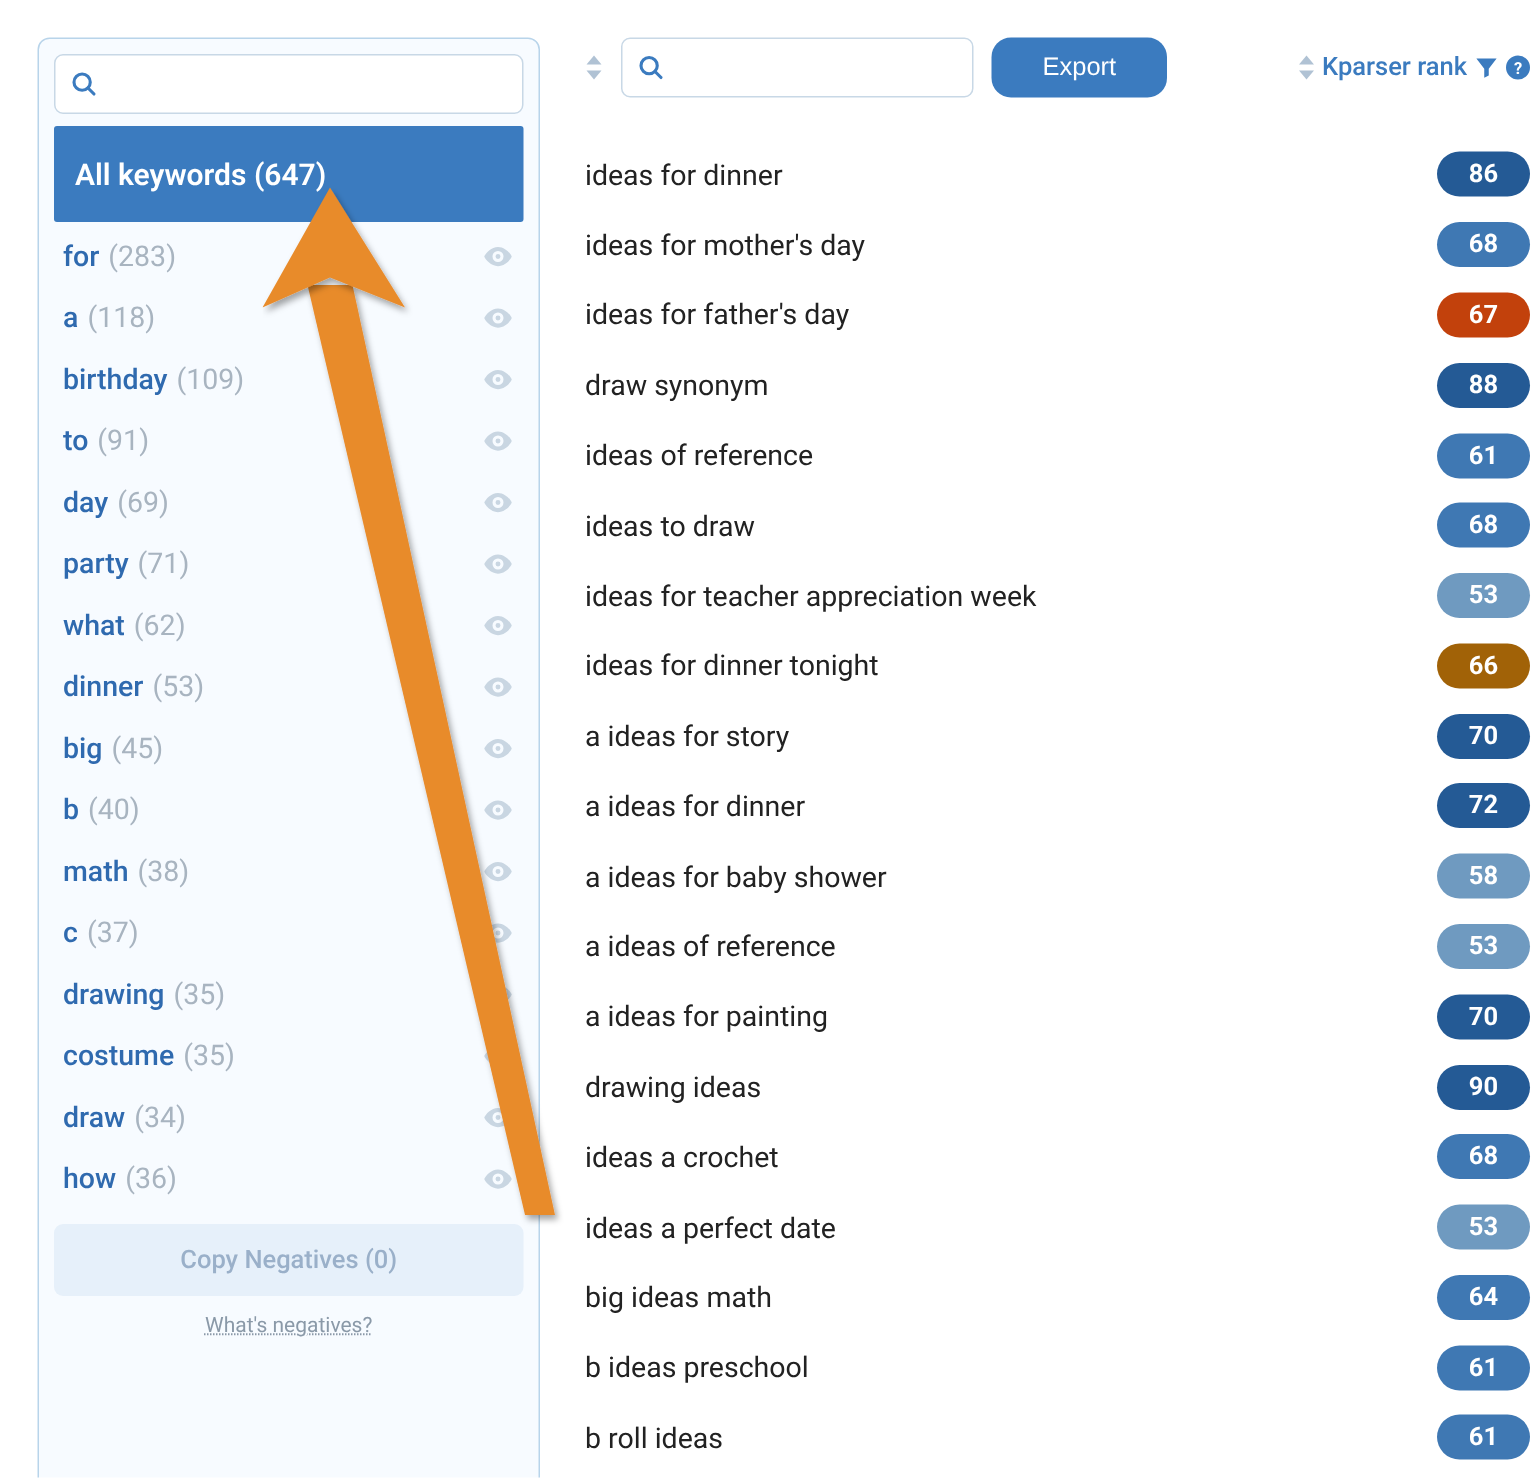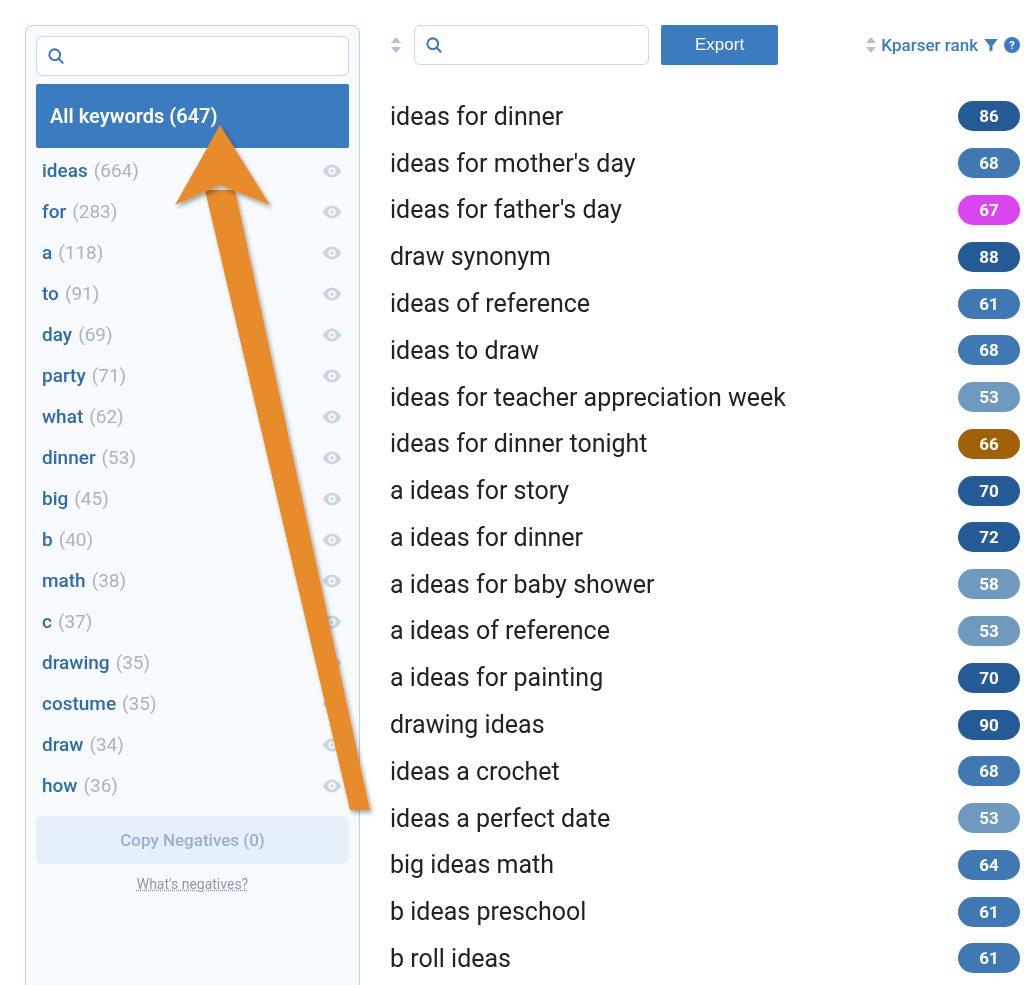--- a/index.html
+++ b/index.html
@@ -140,21 +140,21 @@
     padding: 0 12px 0 38px;
     font-size: 16px;
     outline: none;
   }
   .export-btn {
     height: 40px;
     padding: 0 34px;
     background: #3b7bbf;
     color: #fff;
     border: none;
-    border-radius: 2px;
+    border-radius: 13px;
     font-size: 17px;
     font-weight: 500;
     cursor: pointer;
   }
   .rank-header {
     margin-left: auto;
     display: flex;
     align-items: center;
     gap: 4px;
     color: #3b7bbf;
@@ -175,21 +175,21 @@
     justify-content: center;
   }
 
   .results { display: flex; flex-direction: column; }
   .result-row {
     display: flex;
     align-items: center;
     padding: 8.4px 0;
   }
   .result-text {
-    font-size: 25px;
+    font-size: 19px;
     color: #222;
   }
   .rank-pill {
     margin-left: auto;
     min-width: 62px;
     height: 30px;
     border-radius: 15px;
     color: #fff;
     font-weight: 700;
     font-size: 17px;
@@ -224,40 +224,40 @@
       <input type="text" placeholder="" style="">
     </div>
 
     <div class="sidebar-header">
       <span>All keywords</span>
       <span> (647)</span>
     </div>
 
     <div class="sidebar-list" id="sidebar-list">
         <div class="sidebar-item">
-          <span class="kw">ideas</span>
-          <span class="cnt">(664)</span>
-          <span class="eye-icon">
-            <svg width="22" height="22" viewBox="0 0 24 24" fill="currentColor">
-              <path d="M12 5c-5 0-9 4.5-10 7 1 2.5 5 7 10 7s9-4.5 10-7c-1-2.5-5-7-10-7zm0 11a4 4 0 110-8 4 4 0 010 8zm0-2.2a1.8 1.8 0 100-3.6 1.8 1.8 0 000 3.6z"></path>
-            </svg>
-          </span>
-        </div>
-        <div class="sidebar-item">
           <span class="kw">for</span>
           <span class="cnt">(283)</span>
           <span class="eye-icon">
             <svg width="22" height="22" viewBox="0 0 24 24" fill="currentColor">
               <path d="M12 5c-5 0-9 4.5-10 7 1 2.5 5 7 10 7s9-4.5 10-7c-1-2.5-5-7-10-7zm0 11a4 4 0 110-8 4 4 0 010 8zm0-2.2a1.8 1.8 0 100-3.6 1.8 1.8 0 000 3.6z"></path>
             </svg>
           </span>
         </div>
         <div class="sidebar-item">
           <span class="kw">a</span>
           <span class="cnt">(118)</span>
+          <span class="eye-icon">
+            <svg width="22" height="22" viewBox="0 0 24 24" fill="currentColor">
+              <path d="M12 5c-5 0-9 4.5-10 7 1 2.5 5 7 10 7s9-4.5 10-7c-1-2.5-5-7-10-7zm0 11a4 4 0 110-8 4 4 0 010 8zm0-2.2a1.8 1.8 0 100-3.6 1.8 1.8 0 000 3.6z"></path>
+            </svg>
+          </span>
+        </div>
+        <div class="sidebar-item">
+          <span class="kw">birthday</span>
+          <span class="cnt">(109)</span>
           <span class="eye-icon">
             <svg width="22" height="22" viewBox="0 0 24 24" fill="currentColor">
               <path d="M12 5c-5 0-9 4.5-10 7 1 2.5 5 7 10 7s9-4.5 10-7c-1-2.5-5-7-10-7zm0 11a4 4 0 110-8 4 4 0 010 8zm0-2.2a1.8 1.8 0 100-3.6 1.8 1.8 0 000 3.6z"></path>
             </svg>
           </span>
         </div>
         <div class="sidebar-item">
           <span class="kw">to</span>
           <span class="cnt">(91)</span>
           <span class="eye-icon">
@@ -424,21 +424,21 @@
         <div class="result-row">
           <span class="result-text">ideas for dinner</span>
           <span class="rank-pill" style="background: rgb(36, 90, 149);">86</span>
         </div>
         <div class="result-row">
           <span class="result-text">ideas for mother's day</span>
           <span class="rank-pill" style="background: rgb(63, 120, 179);">68</span>
         </div>
         <div class="result-row">
           <span class="result-text">ideas for father's day</span>
-          <span class="rank-pill" style="background: #d946ef;">67</span>
+          <span class="rank-pill" style="background: #c2410c;">67</span>
         </div>
         <div class="result-row">
           <span class="result-text">draw synonym</span>
           <span class="rank-pill" style="background: rgb(36, 90, 149);">88</span>
         </div>
         <div class="result-row">
           <span class="result-text">ideas of reference</span>
           <span class="rank-pill" style="background: rgb(63, 120, 179);">61</span>
         </div>
         <div class="result-row">

